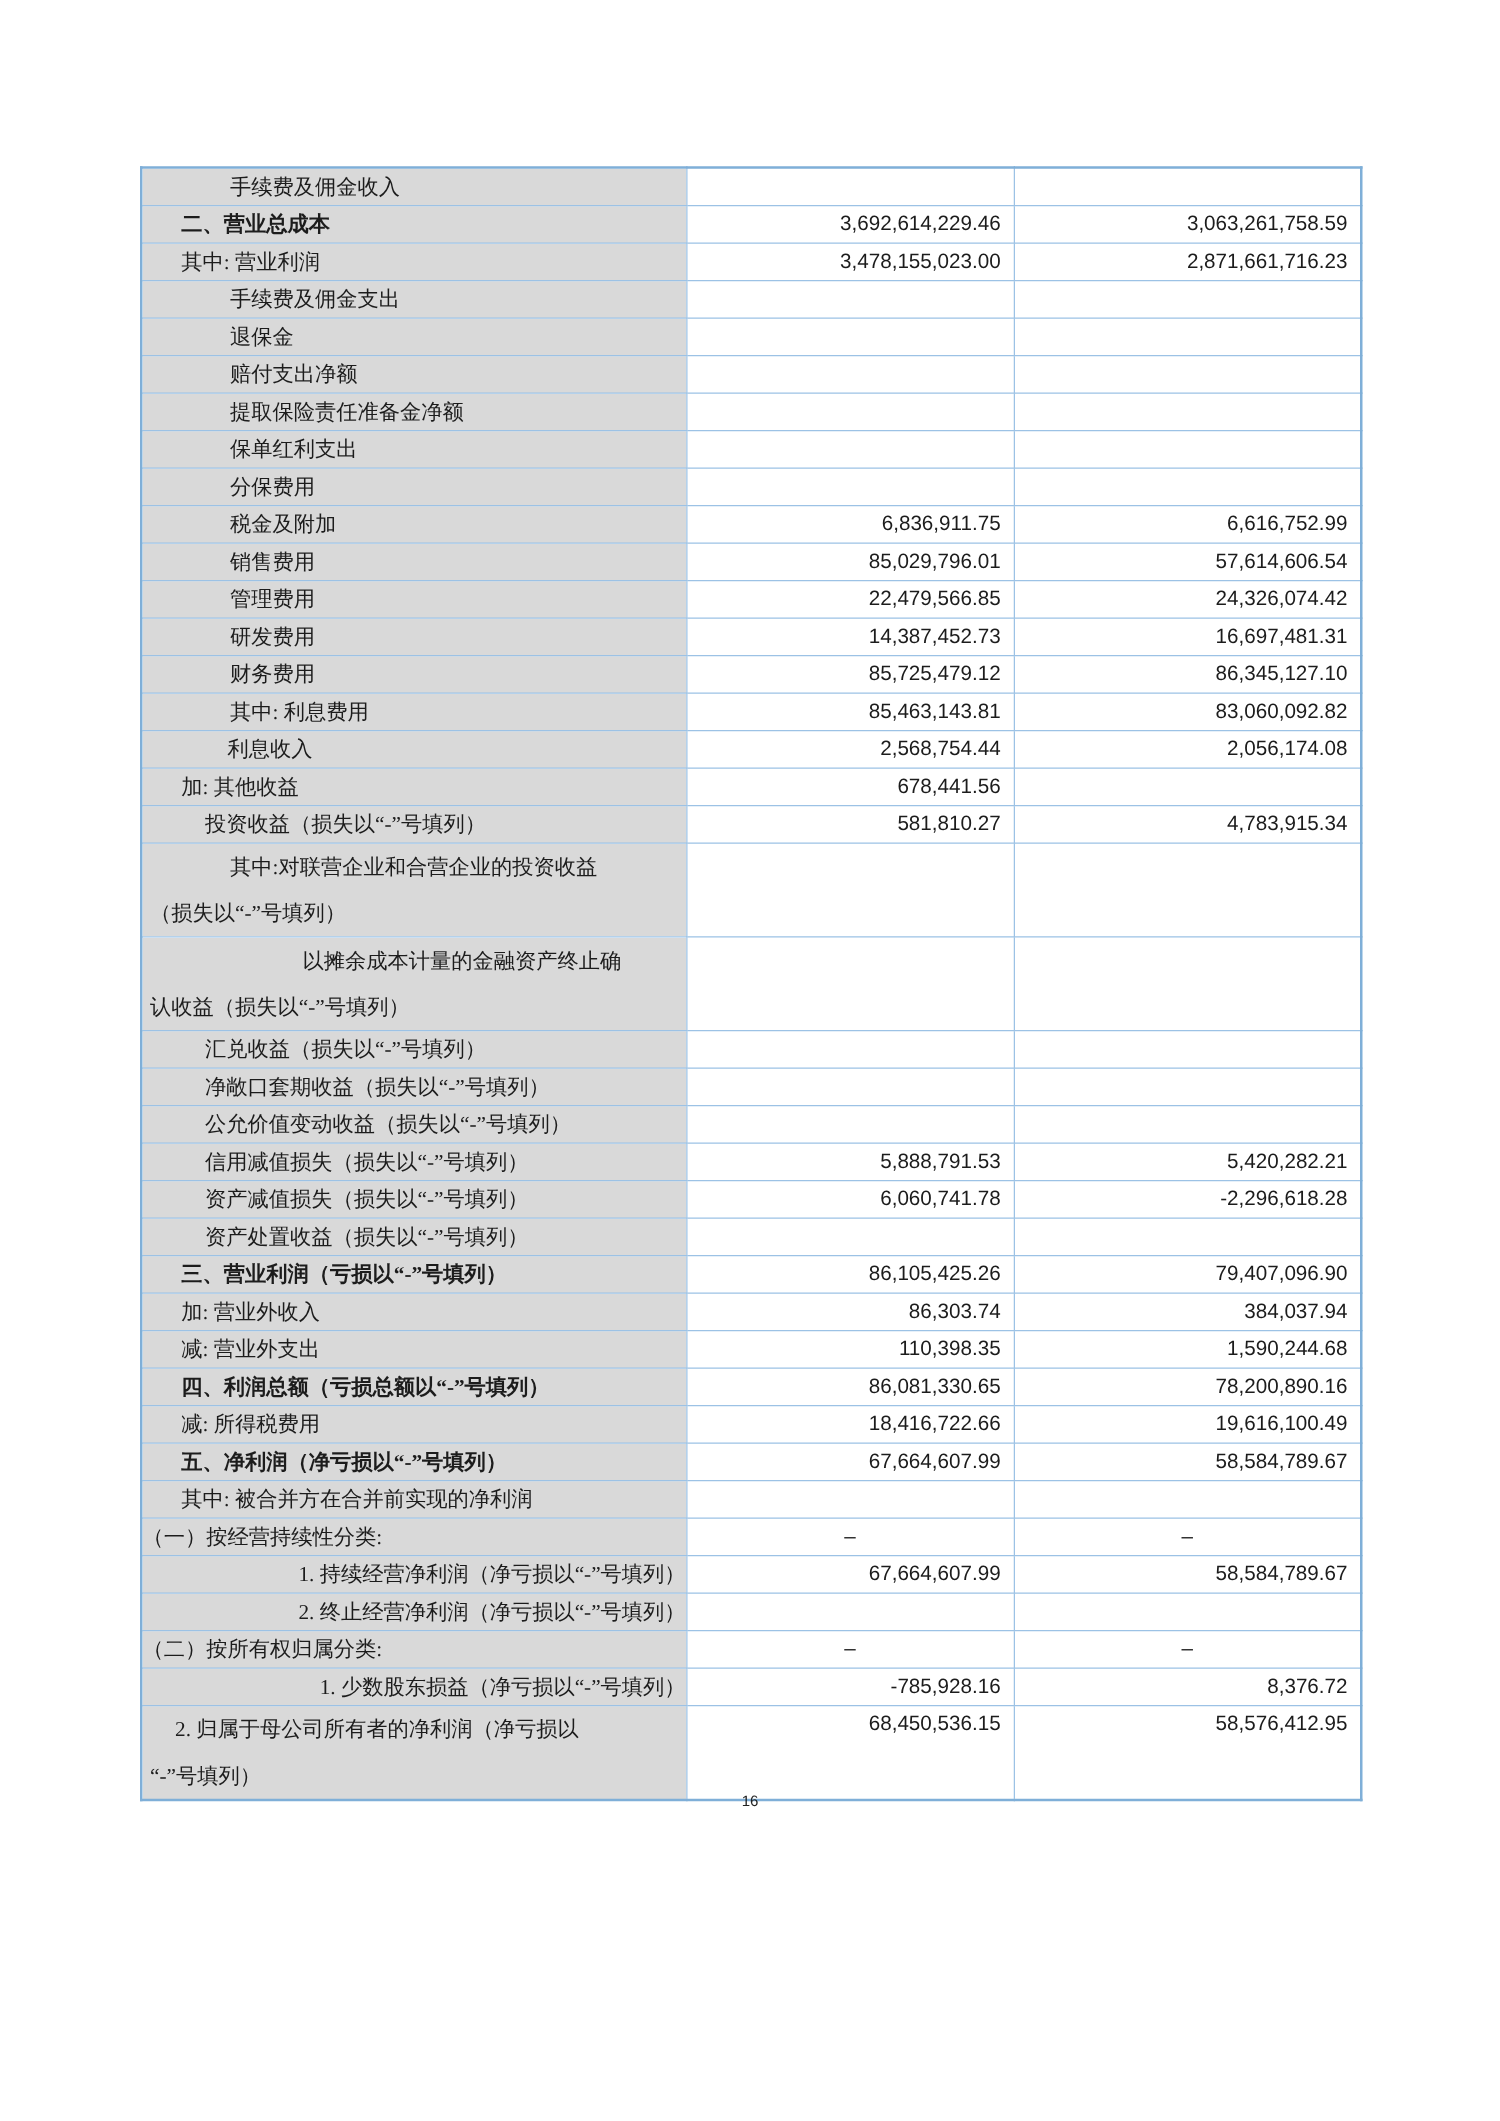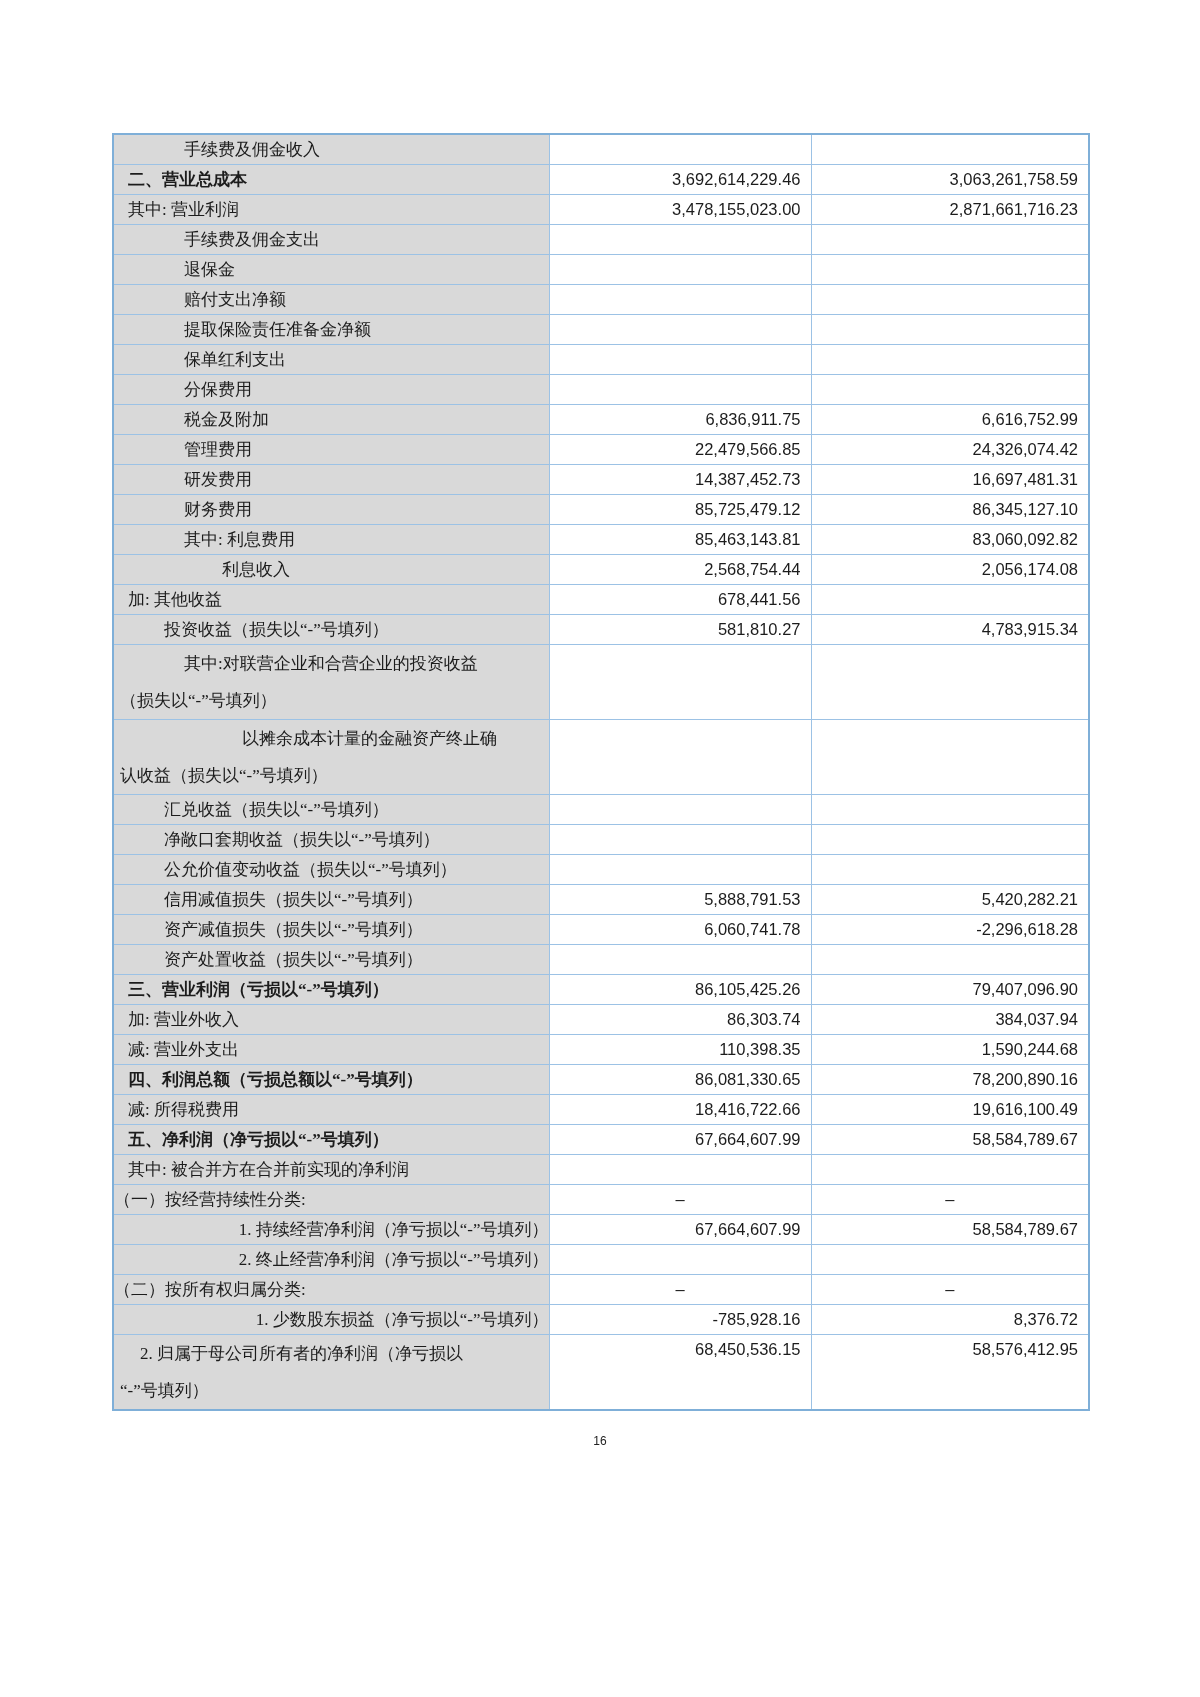--- a/index.html
+++ b/index.html
@@ -21,24 +21,24 @@
     overflow:hidden;
   }
   td.label{background:#d9d9d9;}
   td.num{
     background:#ffffff;text-align:right;padding-right:10px;
     font-family:"Liberation Sans","DejaVu Sans",sans-serif;font-size:16.5px;
   }
   td.num.dash{text-align:center;padding-right:0;}
   .bold{font-weight:bold;}
   
-  .i14{padding-left:14px;}
+  .i14{padding-left:31px;}
   .i50{padding-left:50px;}
   .i70{padding-left:70px;}
-  .i128{padding-left:108px;}
+  .i128{padding-left:68px;}
   .p16{}
   .n26{padding-left:26px;text-align:right;}
   
   .wa,.wb,.wc{padding-left:6px;white-space:pre-wrap;line-height:37px;}
   .wa{text-indent:64px;}
   .wb{text-indent:122px;}
   .wc{text-indent:20px;}
   tr.double td{height:60px;}
   tr.double td.num{vertical-align:top;padding-top:4px;}
   .pagenum{
@@ -101,20 +101,25 @@
     <td class="label i70">分保费用</td>
     <td class="num"></td>
     <td class="num"></td>
   </tr>
         <tr>
     <td class="label i70">税金及附加</td>
     <td class="num">6,836,911.75</td>
     <td class="num">6,616,752.99</td>
   </tr>
         <tr>
+    <td class="label i70">销售费用</td>
+    <td class="num">85,029,796.01</td>
+    <td class="num">57,614,606.54</td>
+  </tr>
+        <tr>
     <td class="label i70">管理费用</td>
     <td class="num">22,479,566.85</td>
     <td class="num">24,326,074.42</td>
   </tr>
         <tr>
     <td class="label i70">研发费用</td>
     <td class="num">14,387,452.73</td>
     <td class="num">16,697,481.31</td>
   </tr>
         <tr>

